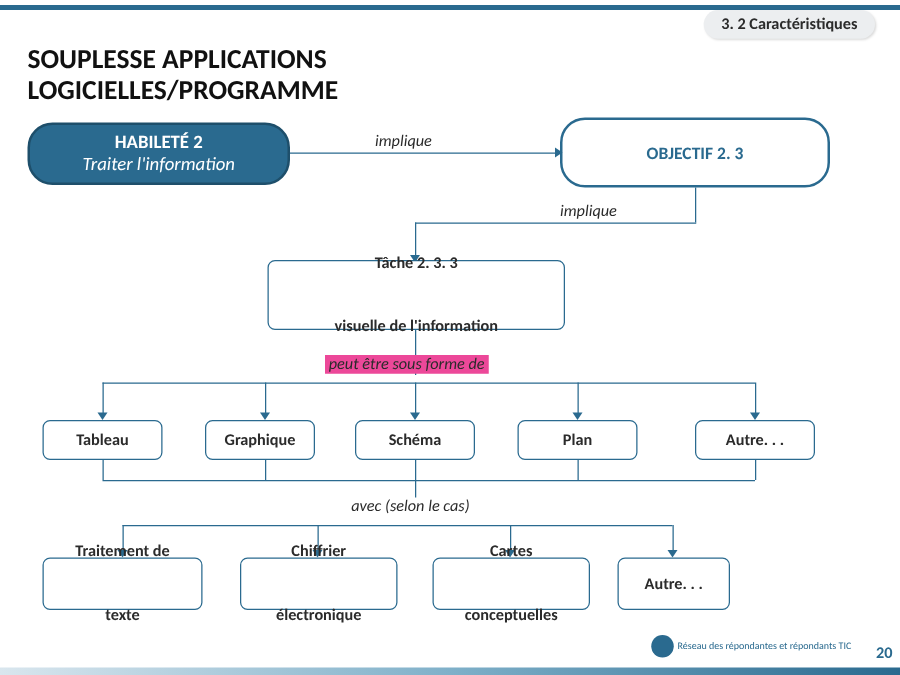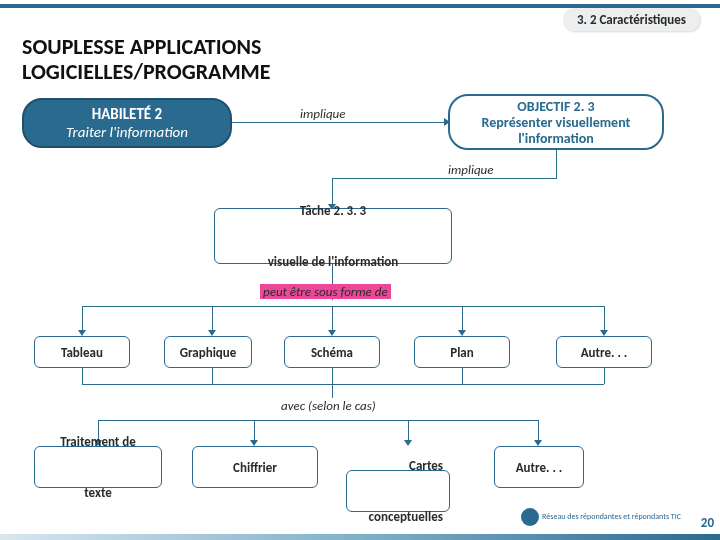--- a/index.html
+++ b/index.html
@@ -153,21 +153,20 @@
   <div>LOGICIELLES/PROGRAMME</div>
 </div>
 
 <div class="pill pill-dark" style="left:22px; top:98px; width:210px; height:50px;">
   <div class="t1">HABILETÉ 2</div>
   <div class="t2">Traiter l'information</div>
 </div>
 
 <div class="pill pill-light" style="left:448px; top:94px; width:216px; height:56px;">
   <div class="t1">OBJECTIF 2. 3</div>
-  <div class="t2">Représenter visuellement l'information</div>
 </div>
 
 <div class="hline" style="left:232px; top:122px; width:216px;"></div>
 <div class="arrow-right" style="left:444px; top:118px;"></div>
 <div class="conn-label" style="left:300px; top:106px;">implique</div>
 
 <div class="vline" style="left:556px; top:150px; height:28px;"></div>
 <div class="hline" style="left:332px; top:178px; width:225px;"></div>
 <div class="vline" style="left:332px; top:178px; height:30px;"></div>
 <div class="arrow-down" style="left:328px; top:204px;"></div>
@@ -228,22 +227,23 @@
 <div class="arrow-down" style="left:250px; top:440px;"></div>
 <div class="arrow-down" style="left:404px; top:440px;"></div>
 <div class="arrow-down" style="left:534px; top:440px;"></div>
 
 <div class="box" style="left:34px; top:446px; width:128px; height:42px;">
   <div>Traitement de</div>
   <div>texte</div>
 </div>
 <div class="box" style="left:192px; top:446px; width:126px; height:42px;">
   <div>Chiffrier</div>
-</div>
-<div class="box" style="left:346px; top:470px; width:104px; height:42px;align-items:flex-end;">
+  <div>électronique</div>
+</div>
+<div class="box" style="left:346px; top:446px; width:126px; height:42px;">
   <div>Cartes</div>
   <div>conceptuelles</div>
 </div>
 <div class="box" style="left:494px; top:446px; width:90px; height:42px;">
   <div>Autre. . .</div>
 </div>
 
 <div class="footer-logo">
   <span class="dot"></span><span>Réseau des répondantes
 et répondants TIC</span>

